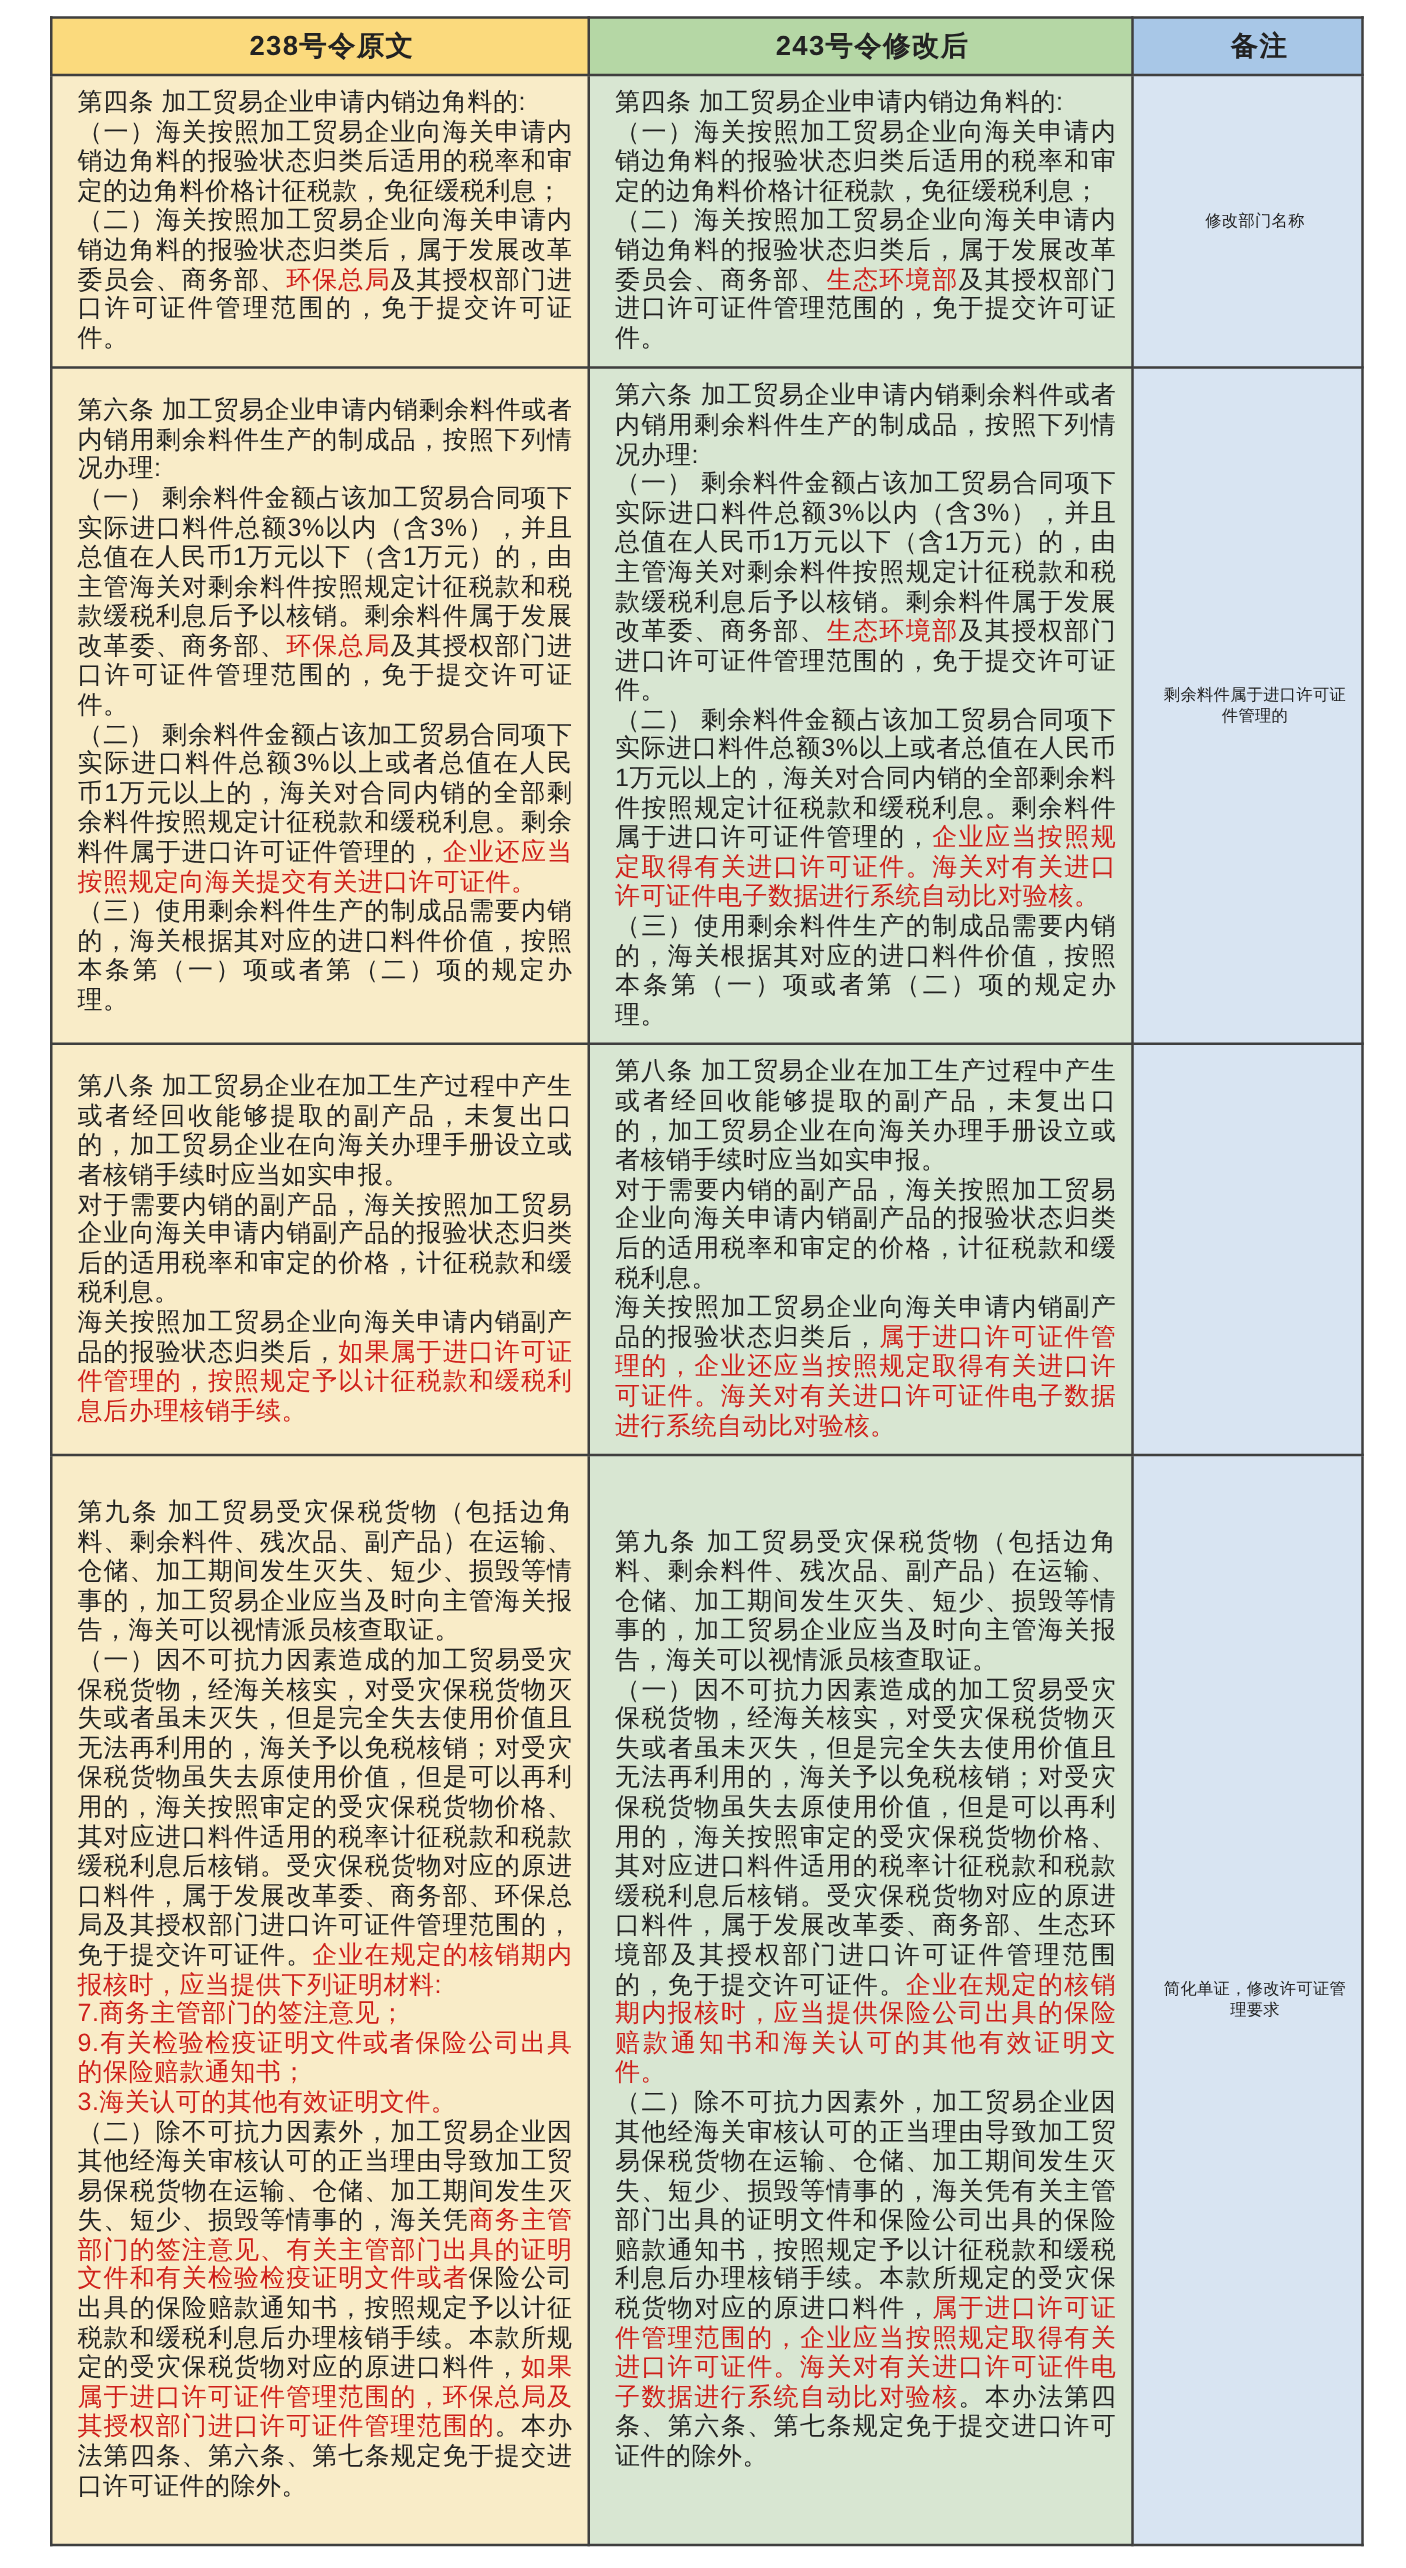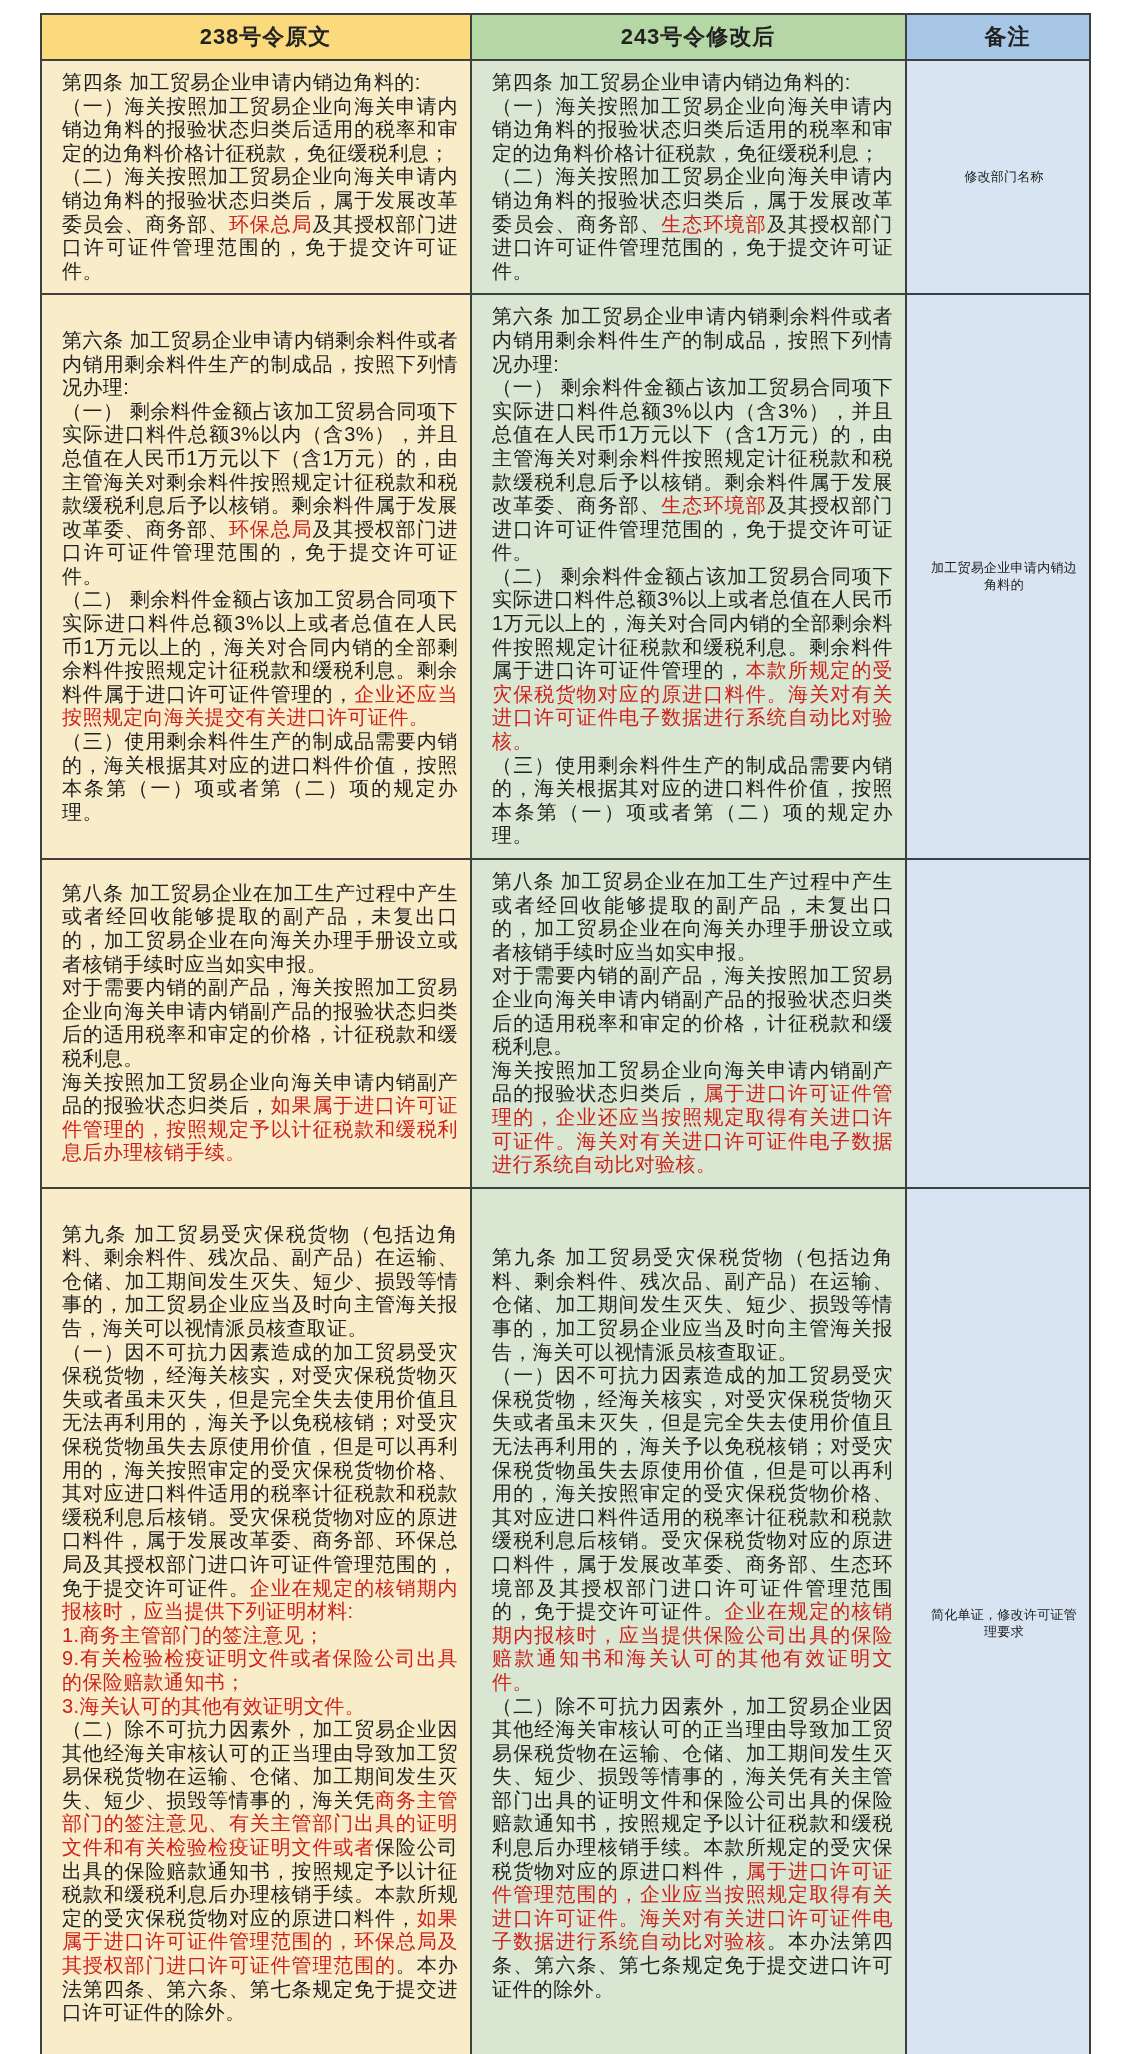--- a/index.html
+++ b/index.html
@@ -63,43 +63,43 @@
         <tr style="height: 431px;">
           <td class="cell col0">
             <p><span>第六条  加工贸易企业申请内销剩余料件或者内销用剩余料件生产的制成品，按照下列情况办理:</span></p>
             <p><span>（一） 剩余料件金额占该加工贸易合同项下实际进口料件总额3%以内（含3%），并且总值在人民币1万元以下（含1万元）的，由主管海关对剩余料件按照规定计征税款和税款缓税利息后予以核销。剩余料件属于发展改革委、商务部、</span><span class="red">环保总局</span><span>及其授权部门进口许可证件管理范围的，免于提交许可证件。</span></p>
             <p><span>（二） 剩余料件金额占该加工贸易合同项下实际进口料件总额3%以上或者总值在人民币1万元以上的，海关对合同内销的全部剩余料件按照规定计征税款和缓税利息。剩余料件属于进口许可证件管理的，</span><span class="red">企业还应当按照规定向海关提交有关进口许可证件。</span></p>
             <p><span>（三）使用剩余料件生产的制成品需要内销的，海关根据其对应的进口料件价值，按照本条第（一）项或者第（二）项的规定办理。</span></p>
           </td>
           <td class="cell col1">
             <p><span>第六条  加工贸易企业申请内销剩余料件或者内销用剩余料件生产的制成品，按照下列情况办理:</span></p>
             <p><span>（一） 剩余料件金额占该加工贸易合同项下实际进口料件总额3%以内（含3%），并且总值在人民币1万元以下（含1万元）的，由主管海关对剩余料件按照规定计征税款和税款缓税利息后予以核销。剩余料件属于发展改革委、商务部、</span><span class="red">生态环境部</span><span>及其授权部门进口许可证件管理范围的，免于提交许可证件。</span></p>
-            <p><span>（二） 剩余料件金额占该加工贸易合同项下实际进口料件总额3%以上或者总值在人民币1万元以上的，海关对合同内销的全部剩余料件按照规定计征税款和缓税利息。剩余料件属于进口许可证件管理的，</span><span class="red">本款所规定的受灾保税货物对应的原进口料件。海关对有关进口许可证件电子数据进行系统自动比对验核。</span></p>
+            <p><span>（二） 剩余料件金额占该加工贸易合同项下实际进口料件总额3%以上或者总值在人民币1万元以上的，海关对合同内销的全部剩余料件按照规定计征税款和缓税利息。剩余料件属于进口许可证件管理的，</span><span class="red">企业应当按照规定取得有关进口许可证件。海关对有关进口许可证件电子数据进行系统自动比对验核。</span></p>
             <p><span>（三）使用剩余料件生产的制成品需要内销的，海关根据其对应的进口料件价值，按照本条第（一）项或者第（二）项的规定办理。</span></p>
           </td>
-          <td class="cell col2 remark">加工贸易企业申请内销边角料的</td>
+          <td class="cell col2 remark">剩余料件属于进口许可证件管理的</td>
         </tr>
         <tr style="height: 304px;">
           <td class="cell col0">
             <p><span>第八条  加工贸易企业在加工生产过程中产生或者经回收能够提取的副产品，未复出口的，加工贸易企业在向海关办理手册设立或者核销手续时应当如实申报。</span></p>
             <p><span>对于需要内销的副产品，海关按照加工贸易企业向海关申请内销副产品的报验状态归类后的适用税率和审定的价格，计征税款和缓税利息。</span></p>
             <p><span>海关按照加工贸易企业向海关申请内销副产品的报验状态归类后，</span><span class="red">如果属于进口许可证件管理的，按照规定予以计征税款和缓税利息后办理核销手续。</span></p>
           </td>
           <td class="cell col1">
             <p><span>第八条  加工贸易企业在加工生产过程中产生或者经回收能够提取的副产品，未复出口的，加工贸易企业在向海关办理手册设立或者核销手续时应当如实申报。</span></p>
             <p><span>对于需要内销的副产品，海关按照加工贸易企业向海关申请内销副产品的报验状态归类后的适用税率和审定的价格，计征税款和缓税利息。</span></p>
             <p><span>海关按照加工贸易企业向海关申请内销副产品的报验状态归类后，</span><span class="red">属于进口许可证件管理的，企业还应当按照规定取得有关进口许可证件。海关对有关进口许可证件电子数据进行系统自动比对验核。</span></p>
           </td>
           <td class="cell col2 remark"></td>
         </tr>
         <tr style="height: 872px;">
           <td class="cell col0">
             <p><span>第九条  加工贸易受灾保税货物（包括边角料、剩余料件、残次品、副产品）在运输、仓储、加工期间发生灭失、短少、损毁等情事的，加工贸易企业应当及时向主管海关报告，海关可以视情派员核查取证。</span></p>
             <p><span>（一）因不可抗力因素造成的加工贸易受灾保税货物，经海关核实，对受灾保税货物灭失或者虽未灭失，但是完全失去使用价值且无法再利用的，海关予以免税核销；对受灾保税货物虽失去原使用价值，但是可以再利用的，海关按照审定的受灾保税货物价格、其对应进口料件适用的税率计征税款和税款缓税利息后核销。受灾保税货物对应的原进口料件，属于发展改革委、商务部、环保总局及其授权部门进口许可证件管理范围的，免于提交许可证件。</span><span class="red">企业在规定的核销期内报核时，应当提供下列证明材料:</span></p>
-            <p><span class="red">1.商务主管部门的签注意见；</span></p>
+            <p><span class="red">7.商务主管部门的签注意见；</span></p>
             <p><span class="red">9.有关检验检疫证明文件或者保险公司出具的保险赔款通知书；</span></p>
             <p><span class="red">3.海关认可的其他有效证明文件。</span></p>
             <p><span>（二）除不可抗力因素外，加工贸易企业因其他经海关审核认可的正当理由导致加工贸易保税货物在运输、仓储、加工期间发生灭失、短少、损毁等情事的，海关凭</span><span class="red">商务主管部门的签注意见、有关主管部门出具的证明文件和有关检验检疫证明文件或者</span><span>保险公司出具的保险赔款通知书，按照规定予以计征税款和缓税利息后办理核销手续。本款所规定的受灾保税货物对应的原进口料件，</span><span class="red">如果属于进口许可证件管理范围的，环保总局及其授权部门进口许可证件管理范围的</span><span>。本办法第四条、第六条、第七条规定免于提交进口许可证件的除外。</span></p>
           </td>
           <td class="cell col1">
             <p><span>第九条  加工贸易受灾保税货物（包括边角料、剩余料件、残次品、副产品）在运输、仓储、加工期间发生灭失、短少、损毁等情事的，加工贸易企业应当及时向主管海关报告，海关可以视情派员核查取证。</span></p>
             <p><span>（一）因不可抗力因素造成的加工贸易受灾保税货物，经海关核实，对受灾保税货物灭失或者虽未灭失，但是完全失去使用价值且无法再利用的，海关予以免税核销；对受灾保税货物虽失去原使用价值，但是可以再利用的，海关按照审定的受灾保税货物价格、其对应进口料件适用的税率计征税款和税款缓税利息后核销。受灾保税货物对应的原进口料件，属于发展改革委、商务部、生态环境部及其授权部门进口许可证件管理范围的，免于提交许可证件。</span><span class="red">企业在规定的核销期内报核时，应当提供保险公司出具的保险赔款通知书和海关认可的其他有效证明文件。</span></p>
             <p><span>（二）除不可抗力因素外，加工贸易企业因其他经海关审核认可的正当理由导致加工贸易保税货物在运输、仓储、加工期间发生灭失、短少、损毁等情事的，海关凭有关主管部门出具的证明文件和保险公司出具的保险赔款通知书，按照规定予以计征税款和缓税利息后办理核销手续。本款所规定的受灾保税货物对应的原进口料件，</span><span class="red">属于进口许可证件管理范围的，企业应当按照规定取得有关进口许可证件。海关对有关进口许可证件电子数据进行系统自动比对验核</span><span>。本办法第四条、第六条、第七条规定免于提交进口许可证件的除外。</span></p>
           </td>
           <td class="cell col2 remark">简化单证，修改许可证管理要求</td>

